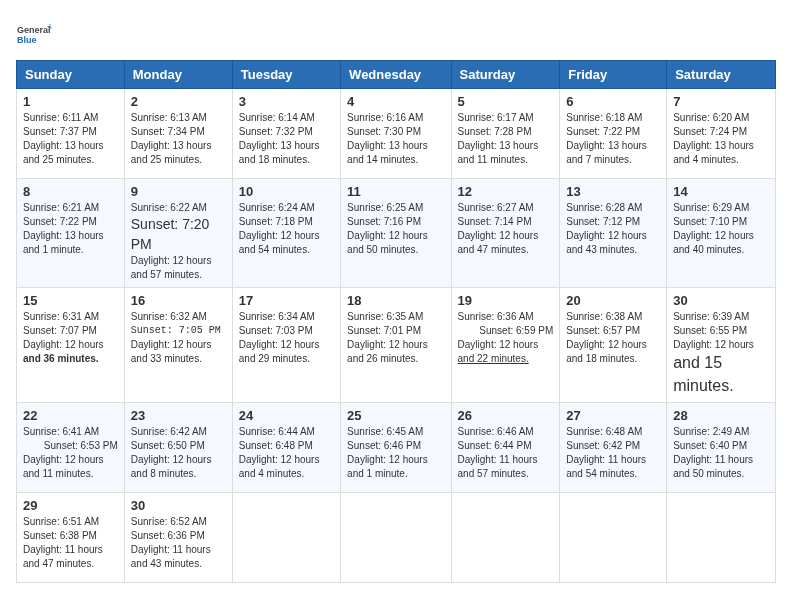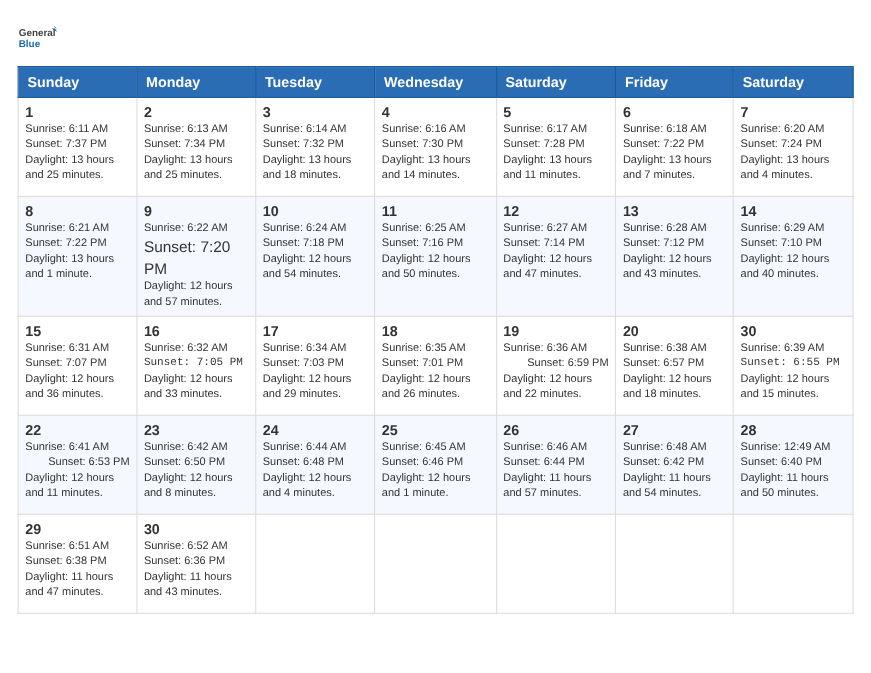--- a/index.html
+++ b/index.html
@@ -206,21 +206,21 @@
           <span style="display: block; font-size: 10px; line-height: 1.4;">Daylight: 12 hours</span>
           <span style="display: block; font-size: 10px; line-height: 1.4;">and 40 minutes.</span>
         </td>
       </tr>
       <tr>
         <td>
           <span class="day-num">15</span>
           <span style="display: block; font-size: 10px; line-height: 1.4;">Sunrise: 6:31 AM</span>
           <span style="display: block; font-size: 10px; line-height: 1.4;">Sunset: 7:07 PM</span>
           <span style="display: block; font-size: 10px; line-height: 1.4;">Daylight: 12 hours</span>
-          <span style="display: block; font-size: 10px; line-height: 1.4;">and 36 minutes.</span>
+          <span style="display: block; font-size: 10px; line-height: 1.4; font-weight: bold;">and 36 minutes.</span>
         </td>
         <td>
           <span class="day-num">16</span>
           <span style="display: block; font-size: 10px; line-height: 1.4;">Sunrise: 6:32 AM</span>
           <span style="display: block; font-size: 10px; line-height: 1.4; font-family: Liberation Mono, monospace;">Sunset: 7:05 PM</span>
           <span style="display: block; font-size: 10px; line-height: 1.4;">Daylight: 12 hours</span>
           <span style="display: block; font-size: 10px; line-height: 1.4;">and 33 minutes.</span>
         </td>
         <td>
           <span class="day-num">17</span>
@@ -234,35 +234,35 @@
           <span style="display: block; font-size: 10px; line-height: 1.4;">Sunrise: 6:35 AM</span>
           <span style="display: block; font-size: 10px; line-height: 1.4;">Sunset: 7:01 PM</span>
           <span style="display: block; font-size: 10px; line-height: 1.4;">Daylight: 12 hours</span>
           <span style="display: block; font-size: 10px; line-height: 1.4;">and 26 minutes.</span>
         </td>
         <td>
           <span class="day-num">19</span>
           <span style="display: block; font-size: 10px; line-height: 1.4;">Sunrise: 6:36 AM</span>
           <span style="display: block; font-size: 10px; line-height: 1.4; text-align: right;">Sunset: 6:59 PM</span>
           <span style="display: block; font-size: 10px; line-height: 1.4;">Daylight: 12 hours</span>
-          <span style="display: block; font-size: 10px; line-height: 1.4;">and 22 minutes.</span>
+          <span style="display: block; font-size: 10px; line-height: 1.4; text-decoration: underline;">and 22 minutes.</span>
         </td>
         <td>
           <span class="day-num">20</span>
           <span style="display: block; font-size: 10px; line-height: 1.4;">Sunrise: 6:38 AM</span>
           <span style="display: block; font-size: 10px; line-height: 1.4;">Sunset: 6:57 PM</span>
           <span style="display: block; font-size: 10px; line-height: 1.4;">Daylight: 12 hours</span>
           <span style="display: block; font-size: 10px; line-height: 1.4;">and 18 minutes.</span>
         </td>
         <td>
           <span class="day-num">30</span>
           <span style="display: block; font-size: 10px; line-height: 1.4;">Sunrise: 6:39 AM</span>
-          <span style="display: block; font-size: 10px; line-height: 1.4; font-family: Liberation Mono, monospace;">Sunset: 6:55 PM</span>
-          <span style="display: block; font-size: 10px; line-height: 1.4;">Daylight: 12 hours</span>
-          <span style="display: block; font-size: 10px; line-height: 1.4;">and 15 minutes.</span>
+          <span style="display: block; font-size: 10px; line-height: 1.4;">Sunset: 6:55 PM</span>
+          <span style="display: block; font-size: 10px; line-height: 1.4;">Daylight: 12 hours</span>
+          <span style="display: block; font-size: 16px; line-height: 1.4;">and 15 minutes.</span>
         </td>
       </tr>
       <tr>
         <td>
           <span class="day-num">22</span>
           <span style="display: block; font-size: 10px; line-height: 1.4;">Sunrise: 6:41 AM</span>
           <span style="display: block; font-size: 10px; line-height: 1.4; text-align: right;">Sunset: 6:53 PM</span>
           <span style="display: block; font-size: 10px; line-height: 1.4;">Daylight: 12 hours</span>
           <span style="display: block; font-size: 10px; line-height: 1.4;">and 11 minutes.</span>
         </td>
@@ -296,21 +296,21 @@
         </td>
         <td>
           <span class="day-num">27</span>
           <span style="display: block; font-size: 10px; line-height: 1.4;">Sunrise: 6:48 AM</span>
           <span style="display: block; font-size: 10px; line-height: 1.4;">Sunset: 6:42 PM</span>
           <span style="display: block; font-size: 10px; line-height: 1.4;">Daylight: 11 hours</span>
           <span style="display: block; font-size: 10px; line-height: 1.4;">and 54 minutes.</span>
         </td>
         <td>
           <span class="day-num">28</span>
-          <span style="display: block; font-size: 10px; line-height: 1.4;">Sunrise: 12:49 AM</span>
+          <span style="display: block; font-size: 10px; line-height: 1.4;">Sunrise: 2:49 AM</span>
           <span style="display: block; font-size: 10px; line-height: 1.4;">Sunset: 6:40 PM</span>
           <span style="display: block; font-size: 10px; line-height: 1.4;">Daylight: 11 hours</span>
           <span style="display: block; font-size: 10px; line-height: 1.4;">and 50 minutes.</span>
         </td>
       </tr>
       <tr>
         <td>
           <span class="day-num">29</span>
           <span style="display: block; font-size: 10px; line-height: 1.4;">Sunrise: 6:51 AM</span>
           <span style="display: block; font-size: 10px; line-height: 1.4;">Sunset: 6:38 PM</span>

